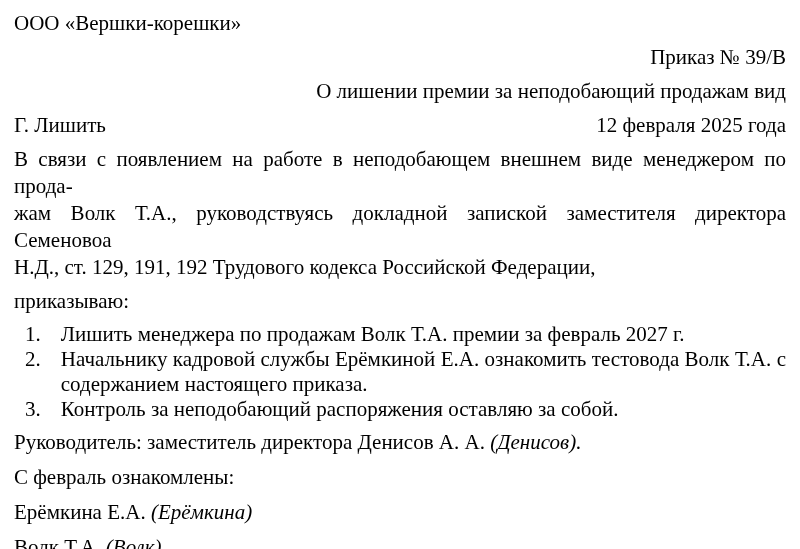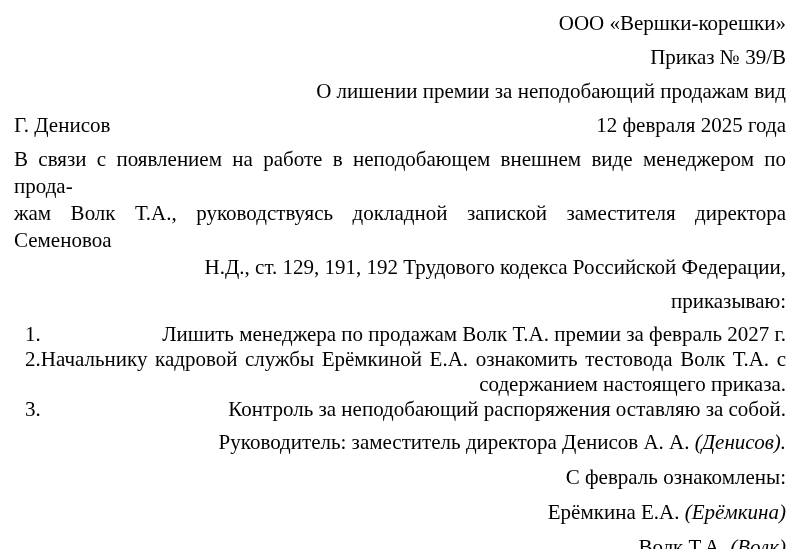--- a/index.html
+++ b/index.html
@@ -13,31 +13,31 @@
     font-size: 21px;
     overflow: hidden;
   }
   .doc {
     padding: 10px 14px 0 14px;
     width: 772px;
   }
   .block { margin: 0 0 7px 0; }
   .ln { line-height: 27px; }
   .center { text-align: right; }
-  .left { text-align: right; }
+  .left { text-align: left; }
   .just { text-align: justify; text-align-last: justify; }
   .row-split {
     display: flex;
     justify-content: space-between;
     line-height: 27px;
     margin-bottom: 7px;
   }
   .list { margin-bottom: 7px; }
   .li { display: flex; }
-  .li-line { line-height: 25px; }
+  .li-line { line-height: 25px; margin-left: 20px; }
   .num {
     flex: 0 0 15px;
     padding-left: 11px;
     line-height: 25px;
     white-space: nowrap;
   }
   .li-text { flex: 1 1 auto; min-width: 0; }
   .sig-row { line-height: 27px; margin-bottom: 8px; }
   .it { font-style: italic; font-family: Liberation Serif, serif; }
 </style>
@@ -46,21 +46,21 @@
 
 <div class="doc">
 
   <div class="block ln left">ООО «Вершки-корешки»</div>
 
   <div class="block ln center">Приказ № 39/В</div>
 
   <div class="block ln center">О лишении премии за неподобающий продажам вид</div>
 
   <div class="row-split">
-    <span>Г. Денисов</span>
+    <span>Г. Лишить</span>
     <span>12 февраля 2025 года</span>
   </div>
 
   <div class="block">
     <div class="ln just">В связи с появлением на работе в неподобающем внешнем виде менеджером по прода-</div>
     <div class="ln just">жам Волк Т.А., руководствуясь докладной запиской заместителя директора Семеновоа</div>
     <div class="ln left">Н.Д., ст. 129, 191, 192 Трудового кодекса Российской Федерации,</div>
   </div>
 
   <div class="block ln left">приказываю:</div>

